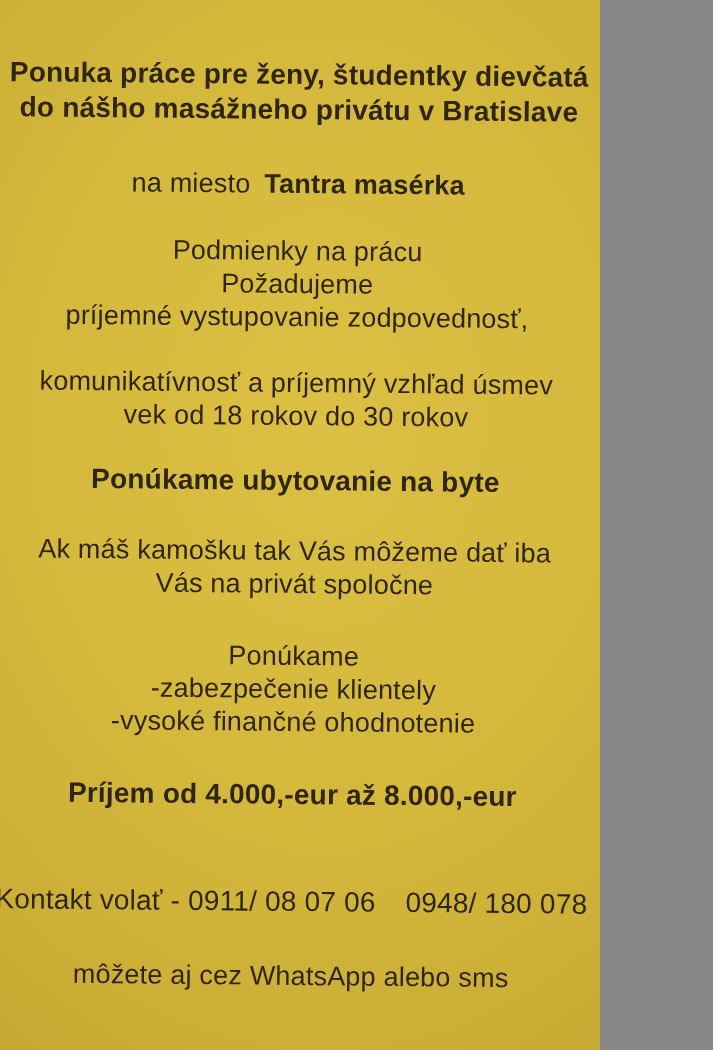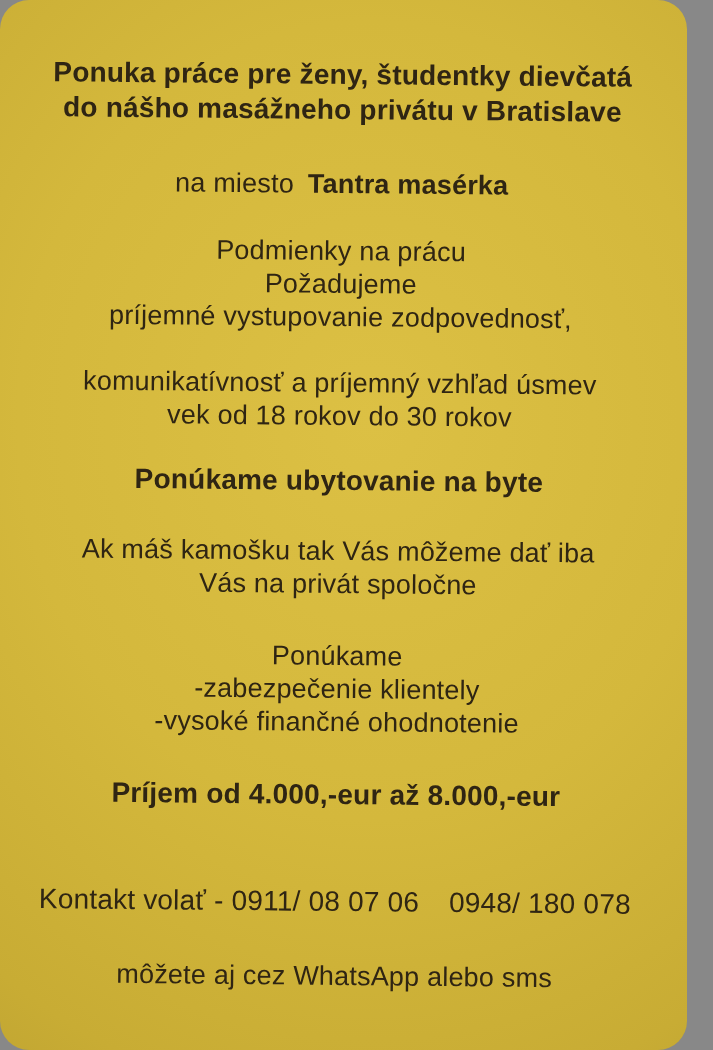--- a/index.html
+++ b/index.html
@@ -2,32 +2,31 @@
 <html><head>
 <meta charset="utf-8">
 <style>
   html, body {
     margin: 0;
     padding: 0;
     background: #888;
   }
   .poster {
     position: relative;
-    width: 687px;
+    width: 600px;
     height: 1050px;
     overflow: hidden;
     background-color: #c9ae33;
     background-image:
       radial-gradient(ellipse 135% 100% at 54% 40%,
         #dcc044 0%,
         #d4b83c 38%,
         #c8ac34 66%,
         #b1972e 92%,
         #a28a2a 100%);
-    border-radius: 29px;
   }
   .content {
     box-sizing: border-box;
     width: 100%;
     height: 100%;
     padding-top: 57px;
     transform: rotate(0.55deg);
     transform-origin: 50% 0;
     text-align: center;
     color: #2f2513;

